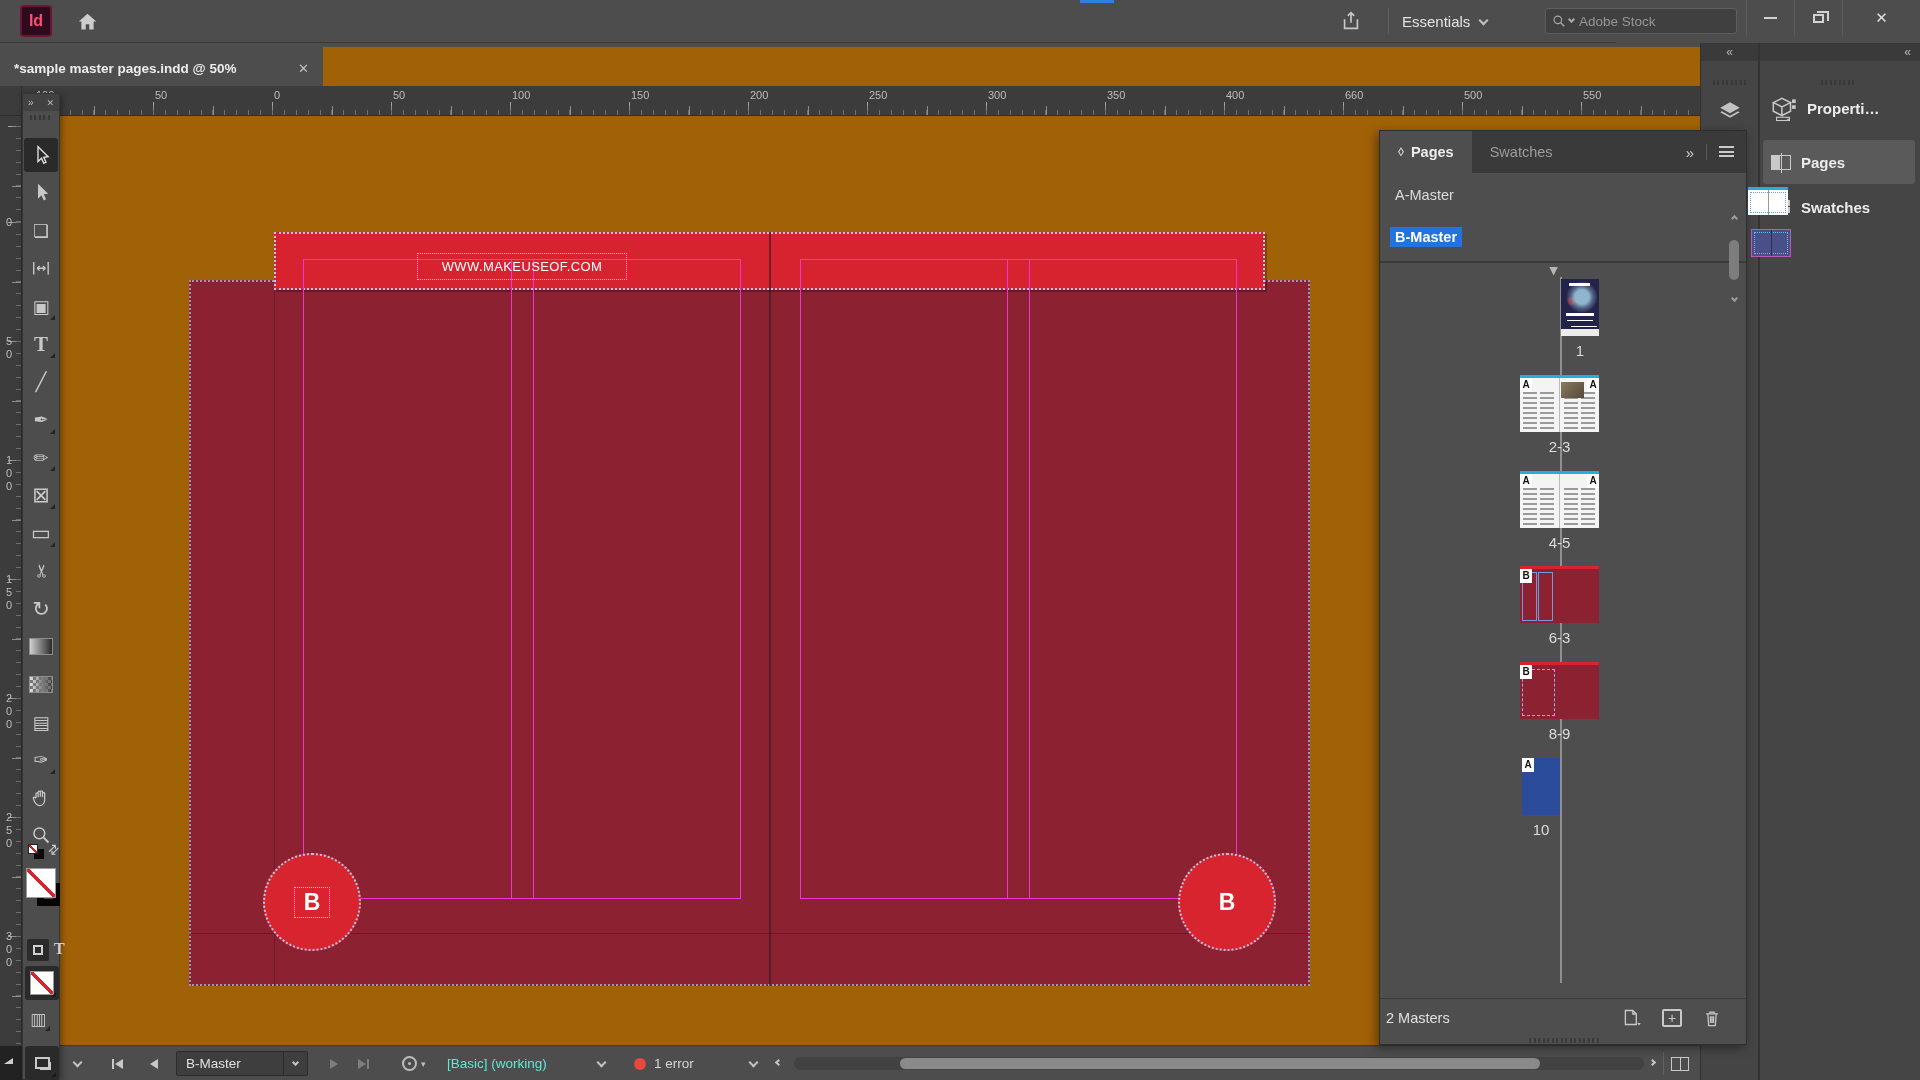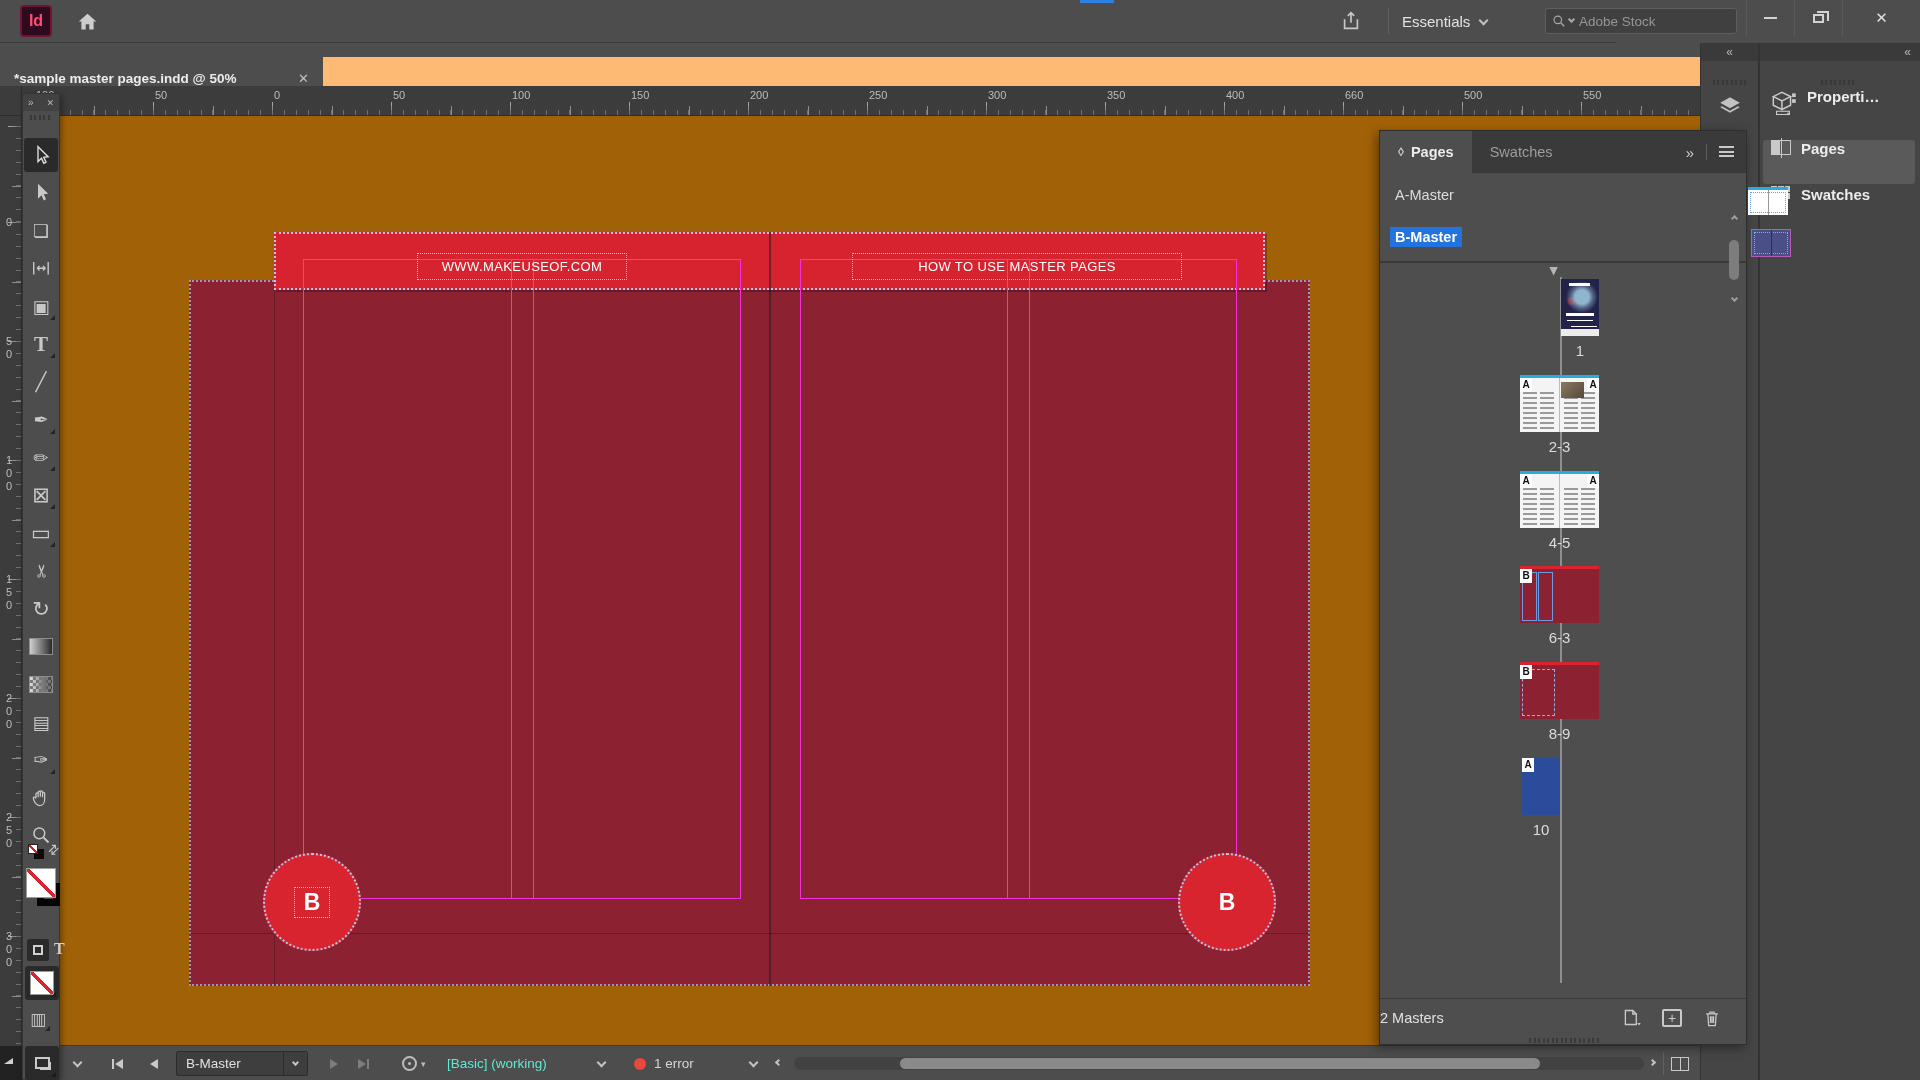--- a/index.html
+++ b/index.html
@@ -27,21 +27,21 @@
   .close-x{color:#e0e0e0;font-size:15px}
   #syncbar{position:absolute;left:1080px;top:0;width:34px;height:3px;background:#2d7fe0;z-index:40}
 
   
   .chev{display:inline-block;width:7px;height:7px;border-right:2px solid #c3c3c3;border-bottom:2px solid #c3c3c3;transform:rotate(45deg);margin-top:-3px}
   .chev.small{width:5px;height:5px}
   .chev.left{transform:rotate(135deg)}
   .chev.right{transform:rotate(-45deg)}
 
   
-  #tabbar{position:absolute;left:0;top:57px;width:1920px;height:43px;background:#fdba74;z-index:5}
+  #tabbar{position:absolute;left:0;top:47px;width:1920px;height:43px;background:#a16207;z-index:5}
   #doc-tab{position:absolute;left:0;top:0;width:323px;height:43px;background:#4d4d4d;display:flex;align-items:center;padding:0 14px;gap:14px}
   #doc-tab .title{color:#ececec;font-size:13.5px;font-weight:bold;white-space:nowrap}
   #doc-tab .closex{color:#c0c0c0;font-size:13px;margin-left:auto}
 
   
   #ruler-corner{position:absolute;left:0;top:86px;width:22px;height:30px;background:#3c3c3c;border-right:1px solid #2e2e2e;border-bottom:1px solid #2e2e2e;z-index:6}
   #hruler{position:absolute;left:22px;top:86px;width:1678px;height:30px;background:#3c3c3c;border-bottom:1px solid #2e2e2e;z-index:6;overflow:hidden;
     background-image:
       repeating-linear-gradient(to right,#707070 0 1px,transparent 1px 11.9px),
       repeating-linear-gradient(to right,#8d8d8d 0 1px,transparent 1px 59.5px),
@@ -200,34 +200,34 @@
     background-repeat:no-repeat}
   .thumb-spread-a::before{content:"";position:absolute;left:39px;top:0;bottom:0;width:1px;background:#bbb}
   .with-photo::after{content:"";position:absolute;left:41px;top:4px;width:23px;height:16px;
     background:linear-gradient(135deg,#8a7a5f,#55493c)}
   .thumb-spread-b{background:#8c2231;border-top:3px solid #d7242f}
   .with-cols::before{content:"";position:absolute;left:2px;top:3px;width:13px;height:47px;border:1px solid #6f9be0}
   .with-cols::after{content:"";position:absolute;left:18px;top:3px;width:13px;height:47px;border:1px solid #6f9be0}
   .with-dots::before{content:"";position:absolute;left:2px;top:4px;width:31px;height:45px;border:1px dashed #8fb0e8}
   .thumb-page-blue{background:#2b4b9b}
   .pp-footer{position:absolute;left:0;bottom:8px;width:100%;height:38px;border-top:1px solid #3a3a3a;display:flex;align-items:center}
-  .pp-footer .count{margin-left:0;font-size:14.5px;color:#e0e0e0}
+  .pp-footer .count{margin-left:6px;font-size:14.5px;color:#e0e0e0}
   .pp-footer .ficons{margin-left:auto;display:flex;align-items:center;gap:20px;padding-right:24px}
   .plus-box{width:20px;height:18px;border:2px solid #c9c9c9;border-radius:2px;color:#c9c9c9;display:flex;align-items:center;justify-content:center;font-size:14px;line-height:1}
   .pp-grip{position:absolute;left:149px;bottom:1px;width:70px;height:5px;
     background:repeating-linear-gradient(to right,#3a3a3a 0 2px,transparent 2px 4.5px)}
 
   
   #dock{position:absolute;left:1700px;top:43px;width:220px;height:1037px;background:#454545;z-index:8;border-left:1px solid #333}
   .dock-head{position:absolute;top:0;height:18px;background:#3a3a3a;color:#b5b5b5;font-size:12px;display:flex;align-items:center}
   #dock-head-l{left:0;width:57px;justify-content:center}
   #dock-head-r{left:59px;width:161px;justify-content:flex-end;padding-right:10px}
   #dock-vsep{position:absolute;left:57px;top:0;width:2px;height:100%;background:#333}
   .dock-grip{position:absolute;width:34px;height:5px;background:repeating-linear-gradient(to right,#383838 0 2px,transparent 2px 4.5px)}
-  .dockbtn{position:absolute;display:flex;align-items:flex-start;gap:10px;border-radius:3px;color:#ececec;font-size:15px;font-weight:bold}
+  .dockbtn{position:absolute;display:flex;align-items:center;gap:10px;border-radius:3px;color:#ececec;font-size:15px;font-weight:bold}
   #layers-btn{left:10px;top:50px;width:37px;height:36px;justify-content:center}
   #props-btn{left:66px;top:45px;width:148px;height:40px;padding-left:2px}
   #dockpages-btn{left:62px;top:97px;width:152px;height:44px;background:#5a5a5a;padding-left:8px}
   #dockswatches-btn{left:62px;top:143px;width:152px;height:42px;padding-left:8px}
   .icon-dockpages{width:20px;height:15px;border:1px solid #c9c9c9;position:relative;background:linear-gradient(to right,#c9c9c9 0 45%,transparent 45%)}
   .icon-dockpages::after{content:"";position:absolute;left:9px;top:-3px;width:1px;height:20px;background:#c9c9c9}
   .icon-swatchgrid{width:20px;height:14px;background-color:#c9c9c9;
     background-image:repeating-linear-gradient(to right,transparent 0 5.5px,#454545 5.5px 7px),
       repeating-linear-gradient(to bottom,transparent 0 5.5px,#454545 5.5px 7px)}
   svg{display:block}
@@ -314,23 +314,20 @@
   <div id="bleedline"></div>
   <div id="slugline"></div>
   <div id="mguide-left" class="mguide"></div>
   <div id="mguide-right" class="mguide"></div>
   <div class="cguide" style="left:489px"></div>
   <div class="cguide" style="left:511px"></div>
   <div class="cguide" style="left:985px"></div>
   <div class="cguide" style="left:1007px"></div>
   <div id="tframe-left" class="tframe">
     <span>WWW.MAKEUSEOF.COM</span>
-  </div>
-  <div id="tframe-right" class="tframe">
-    <span>HOW TO USE MASTER PAGES</span>
   </div>
   <div id="badge-left" class="badge">
     <span class="bletter">B</span>
   </div>
   <div id="badge-right" class="badge">
     <span class="bletter">B</span>
   </div>
 </div>
 
 <div id="statusbar">

